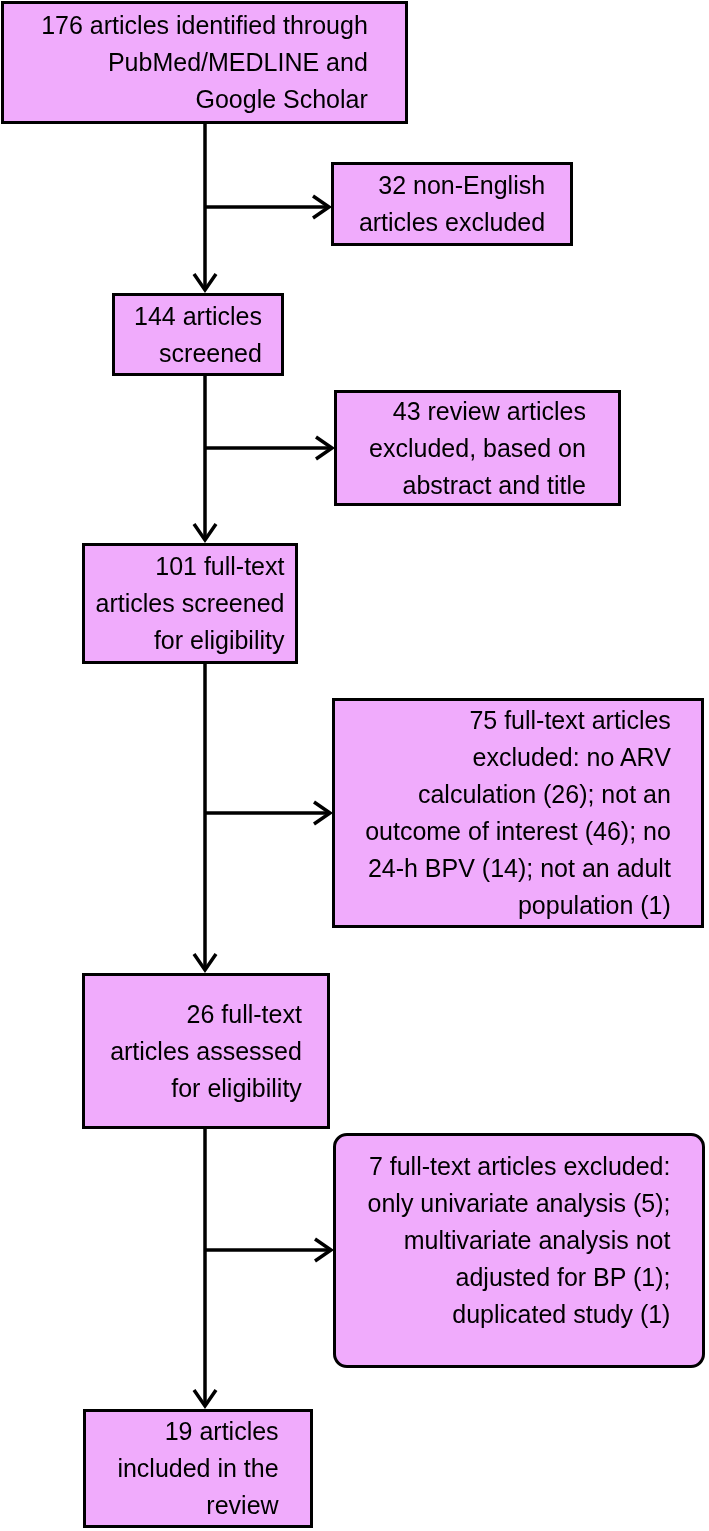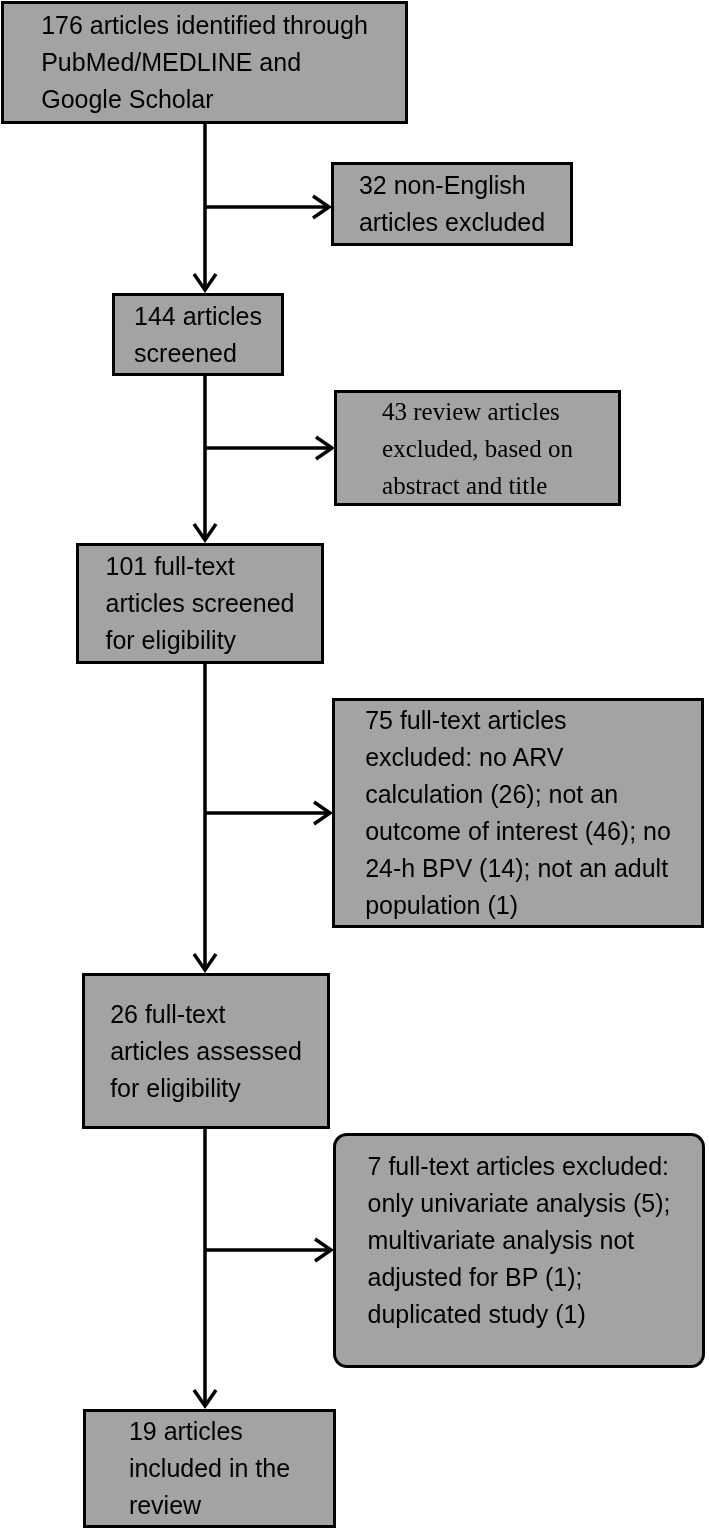--- a/index.html
+++ b/index.html
@@ -20,44 +20,44 @@
     left: 0;
     top: 0;
     width: 709px;
     height: 1531px;
     pointer-events: none;
   }
   .node {
     position: absolute;
     box-sizing: border-box;
     border: 3px solid #000000;
-    background: #a3a3a3;
+    background: #f0abfc;
     color: #000000;
     display: flex;
     align-items: center;
     justify-content: center;
-    text-align: left;
+    text-align: right;
     font-size: 25px;
     line-height: 37px;
     white-space: pre-line;
   }
   .node.top-align {
     align-items: flex-start;
     padding-top: 12px;
   }
   
   #n-identified        { left: 1px;   top: 1px;    width: 407px; height: 123px; }
   #n-excl-nonenglish   { left: 331px; top: 162px;  width: 242px; height: 84px;  }
   #n-screened          { left: 112px; top: 293px;  width: 172px; height: 83px;  }
-  #n-excl-review       { left: 334px; top: 390px;  width: 287px; height: 116px; font-family: Liberation Serif, serif; }
-  #n-fulltext-screened { left: 76px;  top: 543px;  width: 248px; height: 121px; }
+  #n-excl-review       { left: 334px; top: 390px;  width: 287px; height: 116px; }
+  #n-fulltext-screened { left: 82px;  top: 543px;  width: 216px; height: 121px; }
   #n-excl-75           { left: 332px; top: 698px;  width: 372px; height: 230px; }
   #n-fulltext-assessed { left: 82px;  top: 973px;  width: 248px; height: 156px; }
   #n-excl-7            { left: 333px; top: 1133px; width: 372px; height: 235px; border-radius: 14px; }
-  #n-included          { left: 83px;  top: 1409px; width: 253px; height: 119px; }
+  #n-included          { left: 83px;  top: 1409px; width: 230px; height: 119px; }
 </style>
 </head>
 <body>
 
 <div class="canvas">
 
   <svg class="arrows" viewBox="0 0 709 1531" xmlns="http://www.w3.org/2000/svg" fill="none" stroke="#000000" stroke-width="3.5">
 
     <g>
       <line x1="205" y1="124" x2="205" y2="290"></line>

